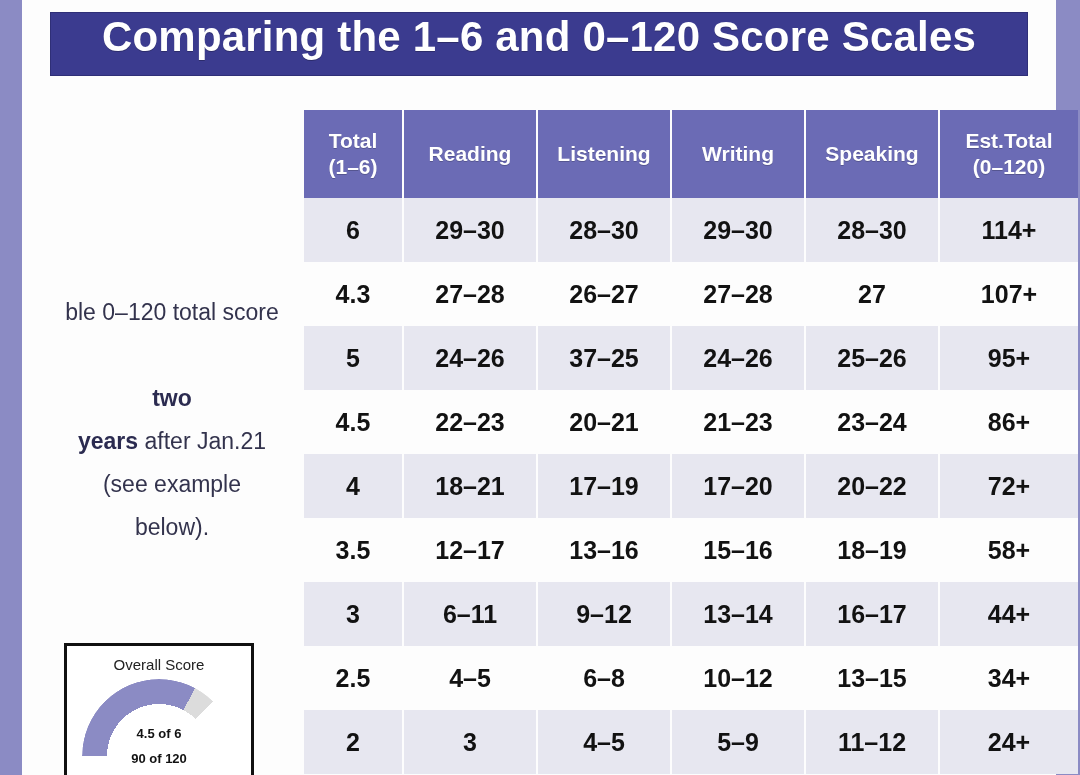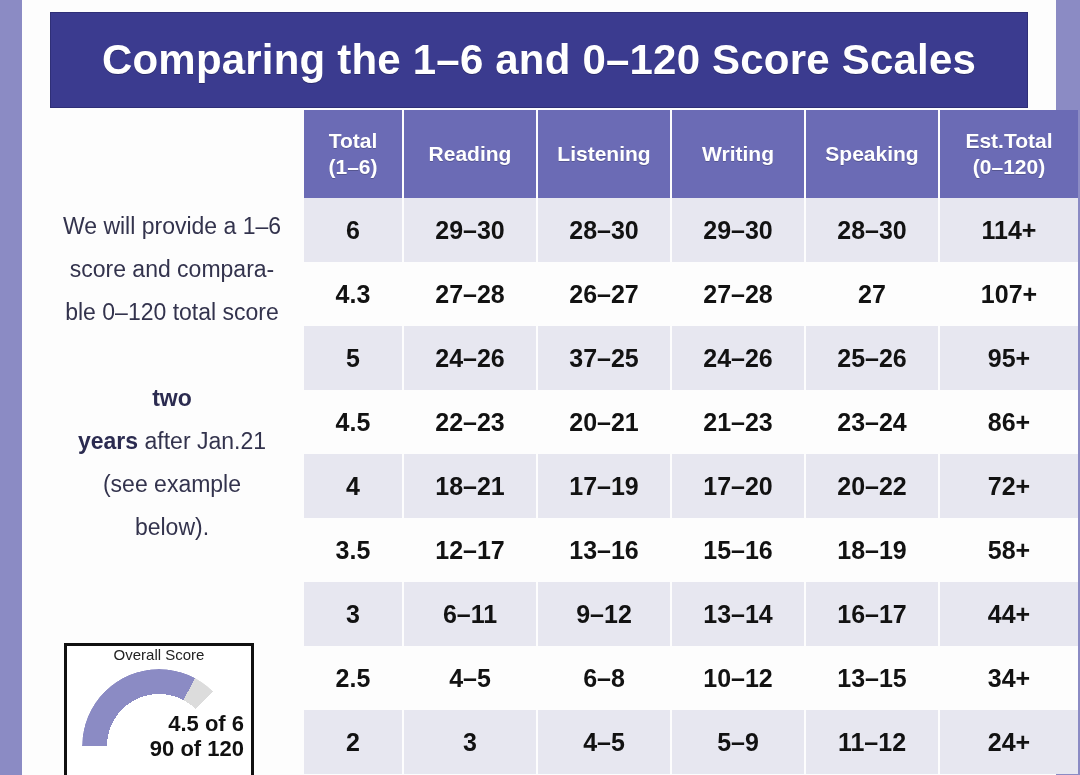--- a/index.html
+++ b/index.html
@@ -35,25 +35,24 @@
     height: 775px;
     background: #fdfdfd;
   }
 
   
   .title-banner {
     position: absolute;
     left: 28px;
     top: 12px;
     width: 978px;
-    height: 96px;
+    height: 64px;
     background: #3b3b8f;
     border: 1px solid #2f2f77;
     display: flex;
-    align-items: center;
     justify-content: center;
   }
   .title-text {
     color: #ffffff;
     font-size: 42px;
     font-weight: bold;
     letter-spacing: 0.2px;
     white-space: nowrap;
     text-shadow: 0 1px 0 rgba(0,0,0,0.25);
   }
@@ -77,20 +76,21 @@
     left: 42px;
     top: 643px;
     width: 190px;
     height: 145px;
     background: #ffffff;
     border: 3px solid #111111;
     overflow: hidden;
   }
   .gauge-title {
     text-align: center;
+    margin-top: 10px;
     font-size: 15px;
     color: #222222;
   }
   .gauge-wrap {
     position: relative;
     width: 170px;
     height: 100px;
     margin: 6px auto 0;
   }
   .gauge-arc {
@@ -106,22 +106,22 @@
         #dcdcdc 118deg 135deg,
         rgba(0,0,0,0) 135deg 360deg);
     -webkit-mask: radial-gradient(circle at 50% 50%, transparent 0 52px, #000 52px 77px, transparent 77px);
             mask: radial-gradient(circle at 50% 50%, transparent 0 52px, #000 52px 77px, transparent 77px);
   }
   .gauge-labels {
     position: absolute;
     left: 0;
     top: 42px;
     width: 170px;
-    text-align: right;
-    font-size: 22px;
+    text-align: center;
+    font-size: 13px;
     font-weight: bold;
     color: #111111;
     line-height: 25px;
   }
 
   
   .score-table {
     position: absolute;
     left: 280px;
     top: 110px;
@@ -166,22 +166,22 @@
 <div class="side-band left"></div>
 <div class="side-band right"></div>
 
 <div class="page">
 
   <div class="title-banner">
     <span class="title-text">Comparing the 1–6 and 0–120 Score Scales</span>
   </div>
 
   <div class="intro">
-    <span>We will provide a 1–6</span><br>
-    <span>score and compara-</span><br>
+    <br>
+    <br>
     <span>ble 0–120 total score</span><br>
     <br>
     <b>two</b><br>
     <b>years</b><span> after Jan.21</span><br>
     <span>(see example</span><br>
     <span>below).</span>
   </div>
 
   <div class="gauge-card">
     <div class="gauge-title">Overall Score</div>

